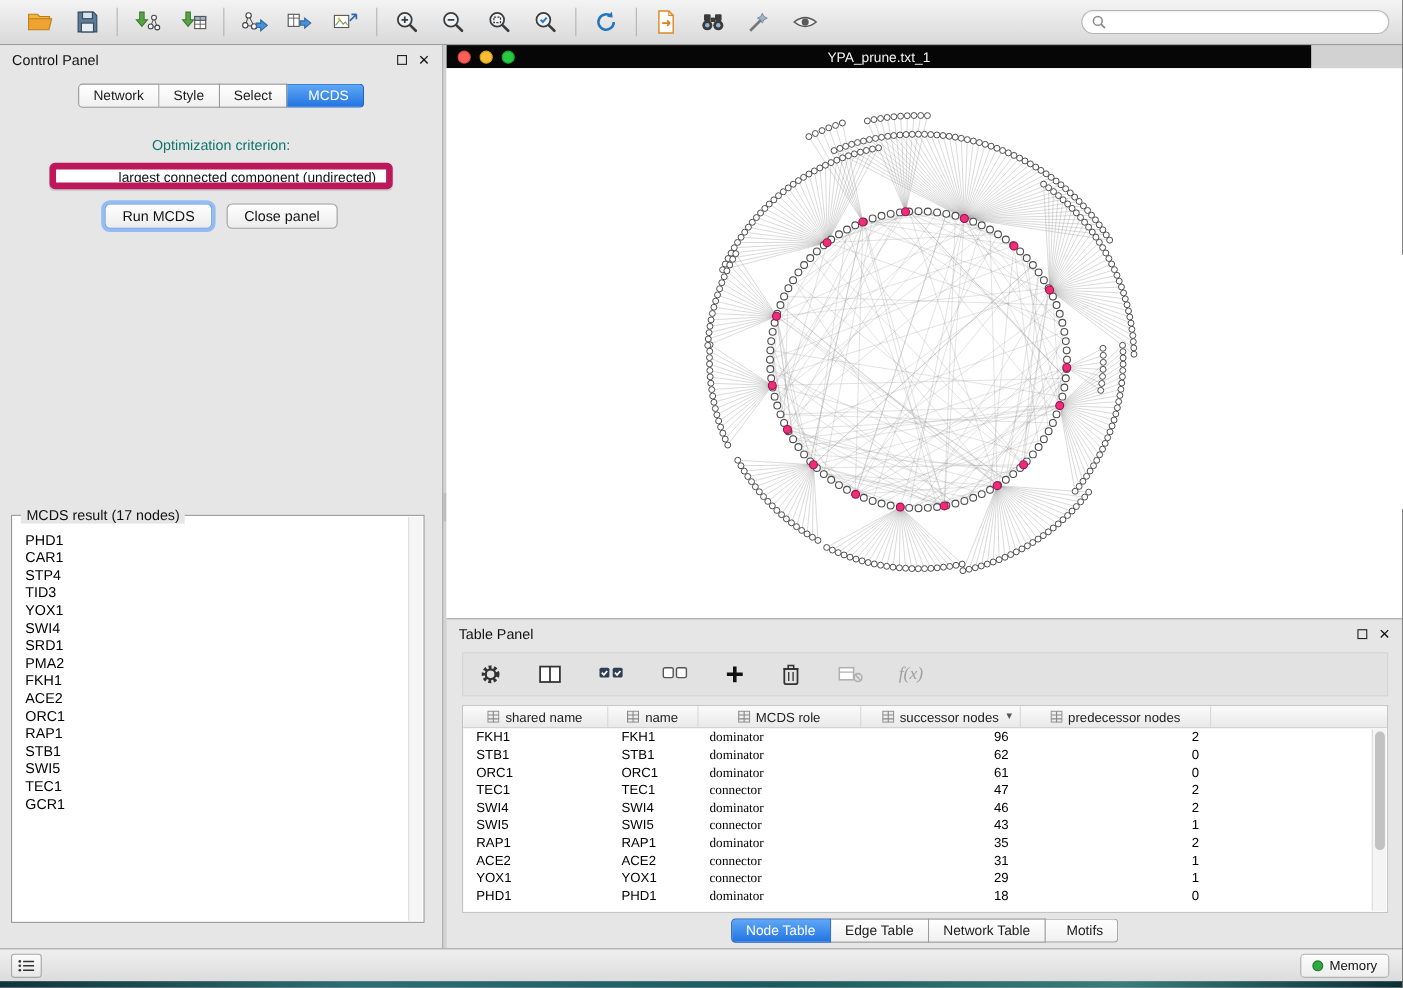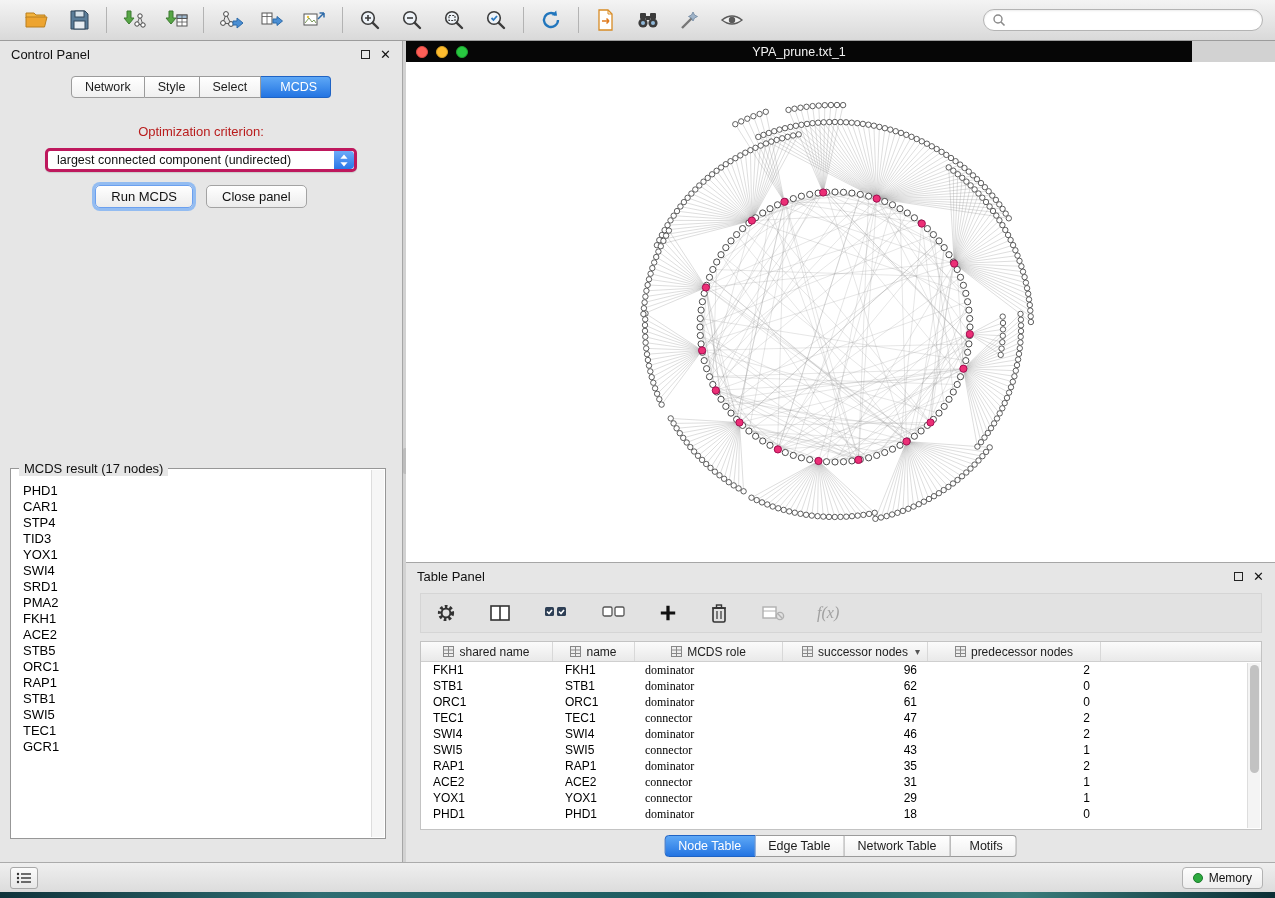--- a/index.html
+++ b/index.html
@@ -32,24 +32,24 @@
     background:linear-gradient(#ffffff,#f0f0f0); border:1px solid #9b9b9b; border-left:none;
     cursor:pointer; white-space:nowrap; }
   .seg-tab:first-child { border-left:1px solid #9b9b9b; border-radius:4px 0 0 4px; }
   .seg-tab:last-child { border-radius:0 4px 4px 0;padding-left:19px; }
   .seg-tab.active { background:linear-gradient(#5ea8f6,#2374e2); border-color:#1f63c4; color:#fff; }
 
   
   .control-panel { position:absolute; left:0; top:41px; width:403px; height:821px;
     background:#e6e6e6; border-right:1px solid #a6a6a6; }
   .cp-tabs { display:flex; justify-content:center; margin-top:9px; }
-  .opt-label { text-align:center; font-size:13px; color:#b91c1c; margin-top:26px; }
+  .opt-label { text-align:center; font-size:13px; color:#0f766e; margin-top:26px; }
   .dropdown { width:312px; height:24px; margin:9px auto 0; background:#fff;
-    border:3px solid #be185d; border-radius:5px; display:flex; align-items:center;
-    overflow:hidden; cursor:pointer; box-shadow:0 1px 1px rgba(0,0,0,.12); }
+    border:6px solid #be185d; border-radius:5px; display:flex; align-items:flex-end;
+    overflow:hidden; cursor:pointer; box-shadow:0 1px 1px rgba(0,0,0,.12);flex-direction:column; }
   .dd-text { flex:1; font-size:12.5px; color:#111; padding:0 9px; white-space:nowrap; }
   .dd-cap { width:20px; height:100%; background:linear-gradient(#6cabf8,#2a76e8);
     display:flex; align-items:center; justify-content:center; border-radius:0 4px 4px 0; }
   .btn-row { display:flex; justify-content:center; gap:13px; margin-top:13px; }
   .btn { font-family:"Liberation Sans","DejaVu Sans",sans-serif; font-size:13px; color:#111;
     background:linear-gradient(#ffffff,#ececec); border:1px solid #a3a3a3; border-radius:5px;
     padding:3px 15px; cursor:pointer; }
   .btn.focus-ring { box-shadow:0 0 0 3px rgba(92,160,248,.6); border-color:#6ba0ef; }
 
   .mcds-fieldset { position:absolute; left:10px; top:427px; width:376px; height:371px;
@@ -308,21 +308,20 @@
           <div class="result-item">PHD1</div>
           <div class="result-item">CAR1</div>
           <div class="result-item">STP4</div>
           <div class="result-item">TID3</div>
           <div class="result-item">YOX1</div>
           <div class="result-item">SWI4</div>
           <div class="result-item">SRD1</div>
           <div class="result-item">PMA2</div>
           <div class="result-item">FKH1</div>
           <div class="result-item">ACE2</div>
-          <div class="result-item">STB5</div>
           <div class="result-item">ORC1</div>
           <div class="result-item">RAP1</div>
           <div class="result-item">STB1</div>
           <div class="result-item">SWI5</div>
           <div class="result-item">TEC1</div>
           <div class="result-item">GCR1</div>
         </div>
       <div class="result-scroll"></div>
     </div>
   </div>

